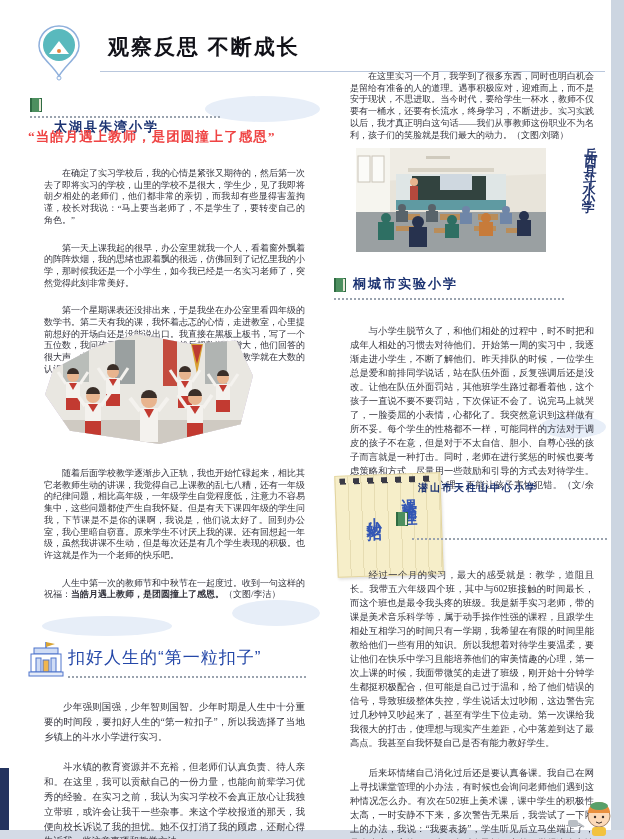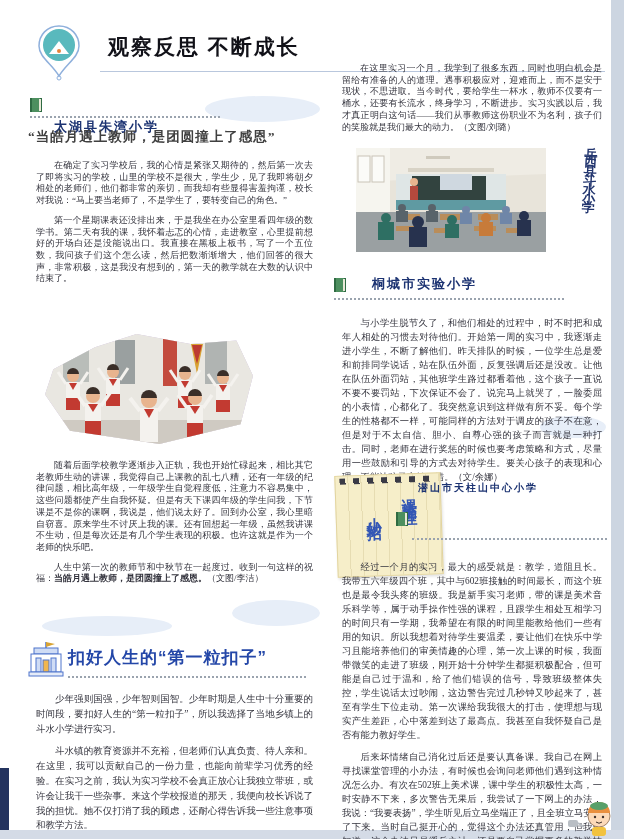--- a/index.html
+++ b/index.html
@@ -13,29 +13,29 @@
   
   .cloud{background:#e7eef8;border-radius:50%;}
   
   .hdr-title{left:108px;top:33px;font-family:"Liberation Sans",sans-serif;
              font-weight:bold;font-size:21px;color:#111118;letter-spacing:2px;}
   .hdr-line{left:100px;top:71px;width:505px;height:1px;background:#b9c7dd;}
   
   .school-name{font-weight:bold;color:#1c3372;font-size:13px;letter-spacing:2px;}
   .dotted{border-bottom:2px dotted #9aa3ae;height:0;}
   
-  .quote-title{font-weight:bold;color:#404040;font-size:13.5px;letter-spacing:1px;}
-  
-  .para{margin:8px;text-indent:2em;text-align:justify;}
+  .quote-title{font-weight:bold;color:#ef4444;font-size:13.5px;letter-spacing:1px;}
+  
+  .para{margin:16px;text-indent:2em;text-align:justify;}
   .body-s{font-size:9px;line-height:11.7px;}
   .body-m{font-size:9.3px;line-height:14px;}
   .body-l{font-size:9.5px;line-height:14.8px;}
   .bold{font-weight:bold;}
   
-  .s2-title{font-weight:bold;color:#2447a8;font-size:17px;letter-spacing:1px;
+  .s2-title{font-weight:normal;color:#2447a8;font-size:17px;letter-spacing:1px;
             font-family:"Liberation Sans",sans-serif;}
   
   .photo1-wrap{left:45px;top:334px;width:208px;height:110px;
     clip-path:polygon(4% 32%,24% 12%,44% 0%,70% 9%,92% 6%,100% 38%,94% 82%,55% 100%,12% 88%,0% 55%);
     background:#c8b6dd;}
   .photo1-wrap svg{display:block;}
   .photo2-wrap{left:356px;top:148px;width:190px;height:104px;background:#ddd;}
   
   .vert-name{left:578px;top:136px;height:170px;writing-mode:vertical-rl;
      font-weight:bold;color:#23366f;font-size:13px;letter-spacing:9px;
@@ -85,20 +85,21 @@
     <rect x="9" y="1" width="2" height="12" fill="#e9e9d8"></rect>
   </svg>
 </div>
 <div class="abs school-name" style="left:54px;top:94px;margin-top:24px;">太湖县朱湾小学</div>
 <div class="abs dotted" style="left:30px;top:116px;width:190px;"></div>
 
 <div class="abs quote-title" style="left:28px;top:128px;width:294px;">“当皓月遇上教师，是团圆撞上了感恩”</div>
 
 <div class="abs body-s" style="left:28px;top:152px;width:293px;">
   <p class="para">在确定了实习学校后，我的心情是紧张又期待的，然后第一次去了即将实习的学校，山里的学校不是很大，学生少，见了我即将朝夕相处的老师们，他们都非常的亲切，而我却有些显得害羞拘谨，校长对我说：“马上要当老师了，不是学生了，要转变自己的角色。”</p>
+  <p class="para">第一天上课我起的很早，办公室里就我一个人，看着窗外飘着的阵阵炊烟，我的思绪也跟着飘的很远，仿佛回到了记忆里我的小学，那时候我还是一个小学生，如今我已经是一名实习老师了，突然觉得此刻非常美好。</p>
   <p class="para">第一个星期课表还没排出来，于是我坐在办公室里看四年级的数学书。第二天有我的课，我怀着忐忑的心情，走进教室，心里提前想好的开场白还是没能说出口。我直接在黑板上板书，写了一个五位数，我问孩子们这个怎么读，然后把数渐渐增大，他们回答的很大声，非常积极，这是我没有想到的，第一天的教学就在大数的认识中结束了。</p>
 </div>
 
 <div class="abs photo1-wrap">
   <svg width="208" height="110" viewBox="0 0 208 110">
     <rect x="0" y="0" width="208" height="110" fill="#e9e7e1"></rect>
     <rect x="0" y="86" width="208" height="24" fill="#cfcac2"></rect>
     <rect x="18" y="8" width="26" height="40" fill="#b9bdb9"></rect>
     <rect x="70" y="6" width="20" height="44" fill="#9aa0a0"></rect>
     <rect x="118" y="4" width="14" height="48" fill="#c34b3e"></rect>
@@ -264,21 +265,21 @@
 
 <div class="abs vert-name">岳西县斗水小学</div>
 
 <div class="abs" style="left:334px;top:278px;width:12px;height:14px;">
   <svg width="12" height="14" viewBox="0 0 12 14">
     <rect x="0" y="0" width="12" height="14" fill="#2f6b43"></rect>
     <rect x="2" y="0" width="8" height="14" fill="#4d8f5f"></rect>
     <rect x="9" y="1" width="2" height="12" fill="#e9e9d8"></rect>
   </svg>
 </div>
-<div class="abs school-name" style="left:372px;top:275px;">桐城市实验小学</div>
+<div class="abs school-name" style="left:353px;top:275px;">桐城市实验小学</div>
 <div class="abs dotted" style="left:334px;top:298px;width:230px;"></div>
 
 <div class="abs body-m" style="left:334px;top:308px;width:276px;font-family:Liberation Serif, serif;">
   <p class="para">与小学生脱节久了，和他们相处的过程中，时不时把和成年人相处的习惯去对待他们。开始第一周的实习中，我逐渐走进小学生，不断了解他们。昨天排队的时候，一位学生总是爱和前排同学说话，站在队伍外面，反复强调后还是没改。让他在队伍外面罚站，其他班学生路过都看着他，这个孩子一直说不要不要罚站，下次保证不会了。说完马上就哭了，一脸委屈的小表情，心都化了。我突然意识到这样做有所不妥。每个学生的性格都不一样，可能同样的方法对于调皮的孩子不在意，但是对于不太自信、胆小、自尊心强的孩子而言就是一种打击。同时，老师在进行奖惩的时候也要考虑策略和方式，尽量用一些鼓励和引导的方式去对待学生。要关心孩子的表现和心理，不能让孩子害怕犯错。（文/余娜）</p>
 </div>
 
 <div class="abs badge">
   <div class="lines"></div>
   <div class="binding"></div>
   <span class="badge-text badge-t1">课堂管理</span>

